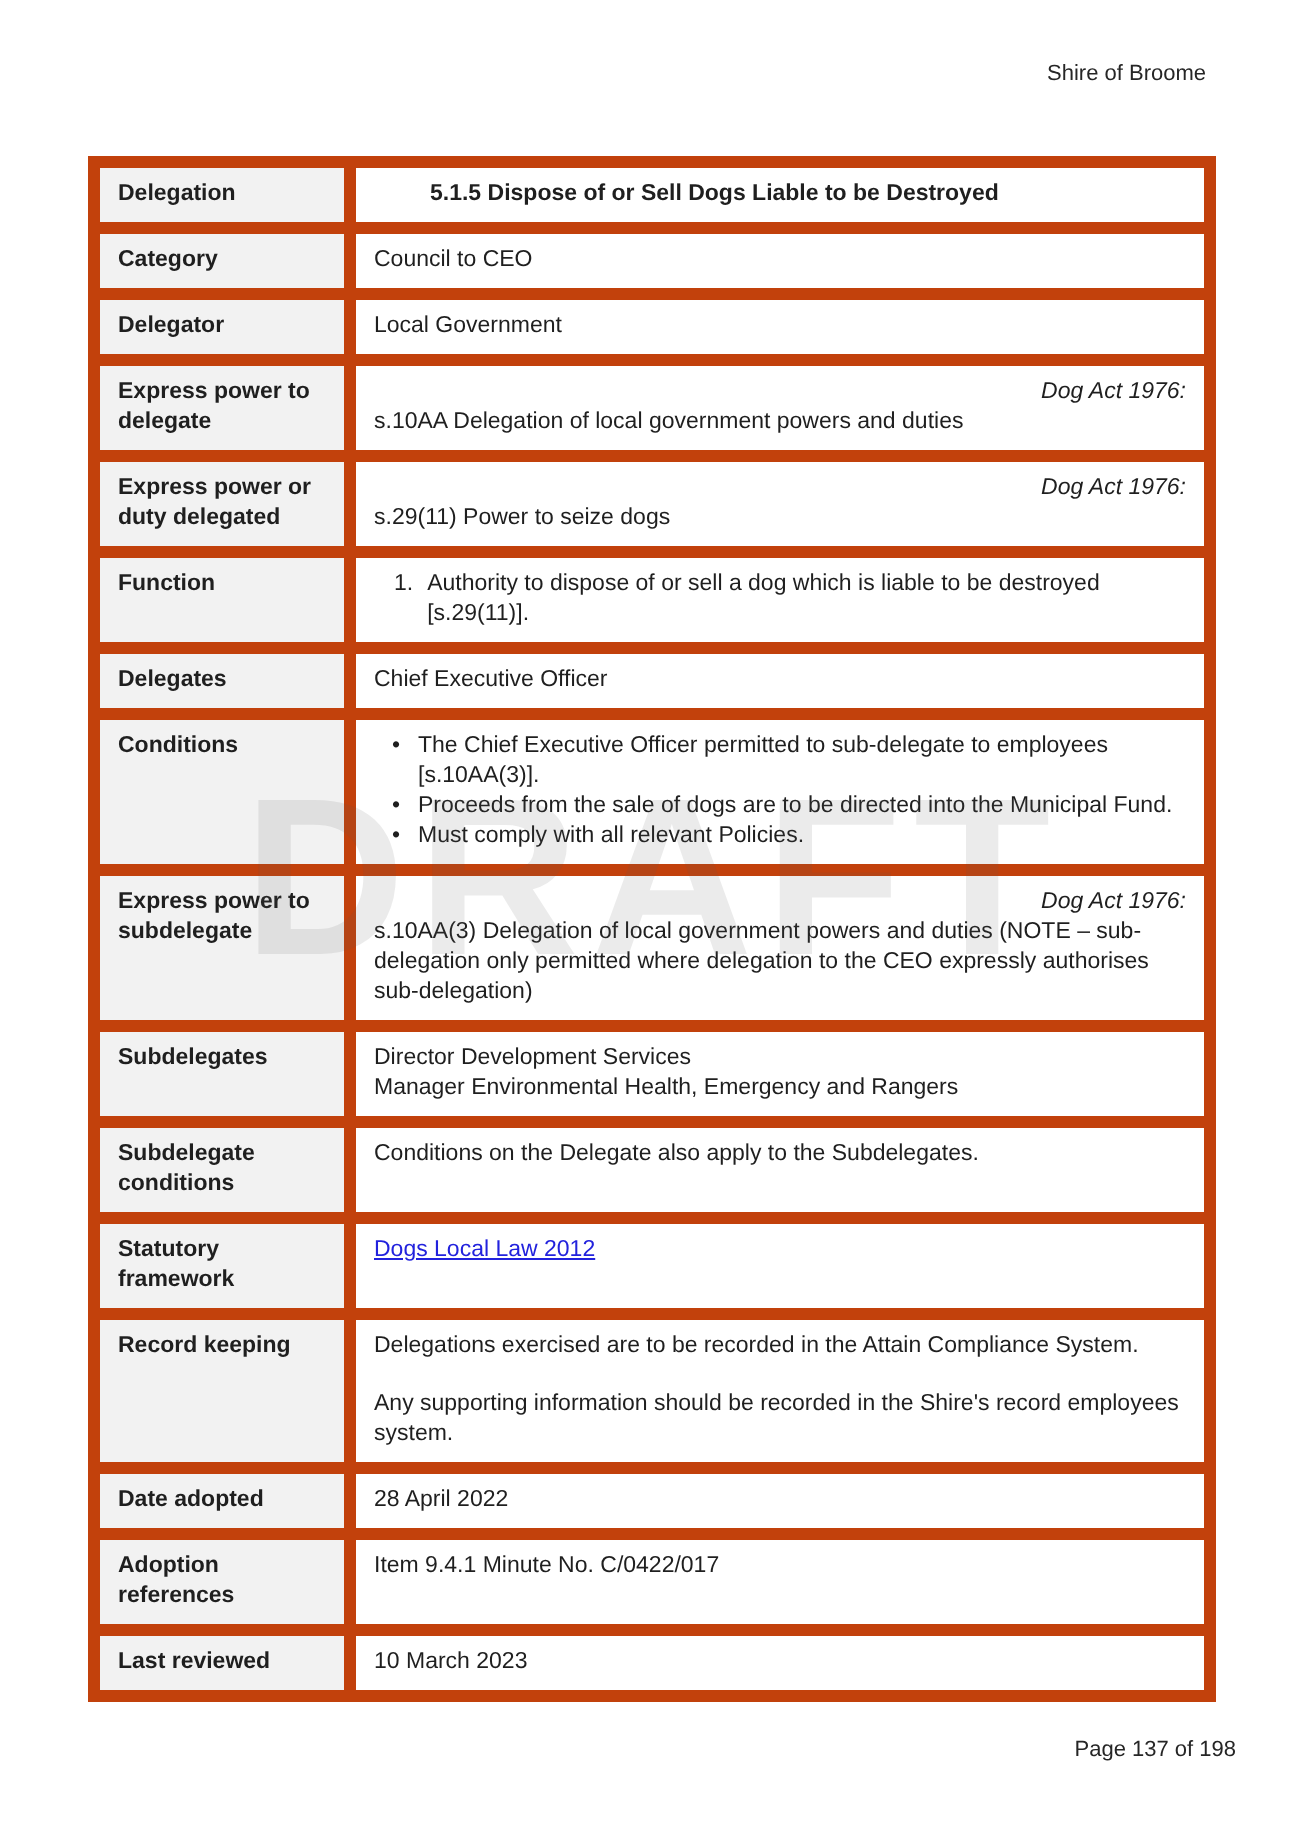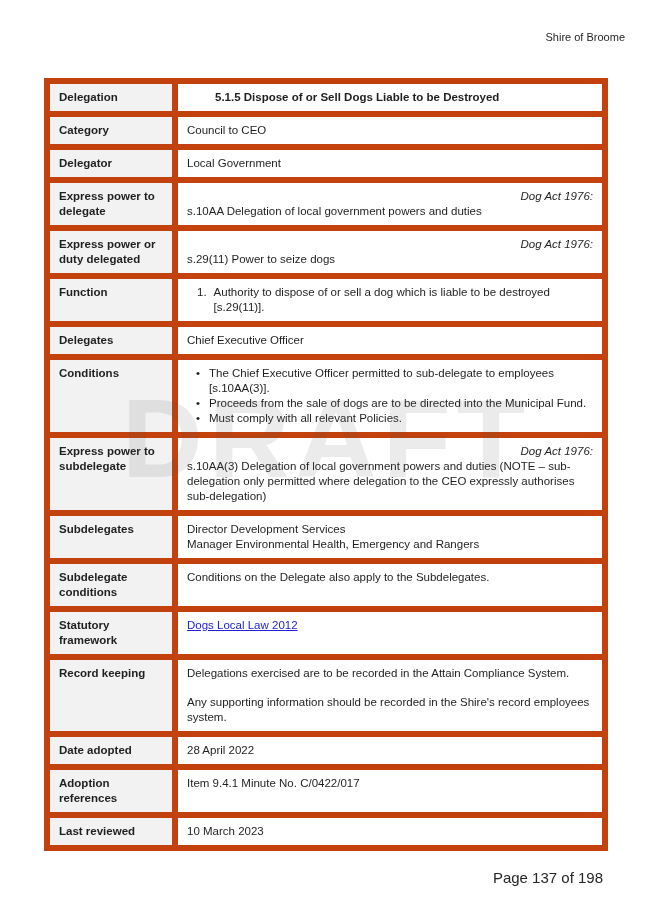--- a/index.html
+++ b/index.html
@@ -9,30 +9,30 @@
     width: 653px;
     height: 924px;
     background: #ffffff;
     font-family: "Liberation Sans", sans-serif;
     color: #1f1f1f;
     overflow: hidden;
   }
   .header-right {
     position: absolute;
     top: 31px;
-    right: 28px;
+    right: 50px;
     font-size: 11px;
     color: #262626;
     text-align: right;
   }
   .footer-right {
     position: absolute;
     top: 869px;
-    right: 50px;
-    font-size: 15px;
+    right: 35px;
+    font-size: 11px;
     color: #262626;
     margin-left: 16px;
   }
   table.delegation-table {
     position: absolute;
     left: 44px;
     top: 78px;
     width: 564px;
     border-collapse: collapse;
     table-layout: fixed;

